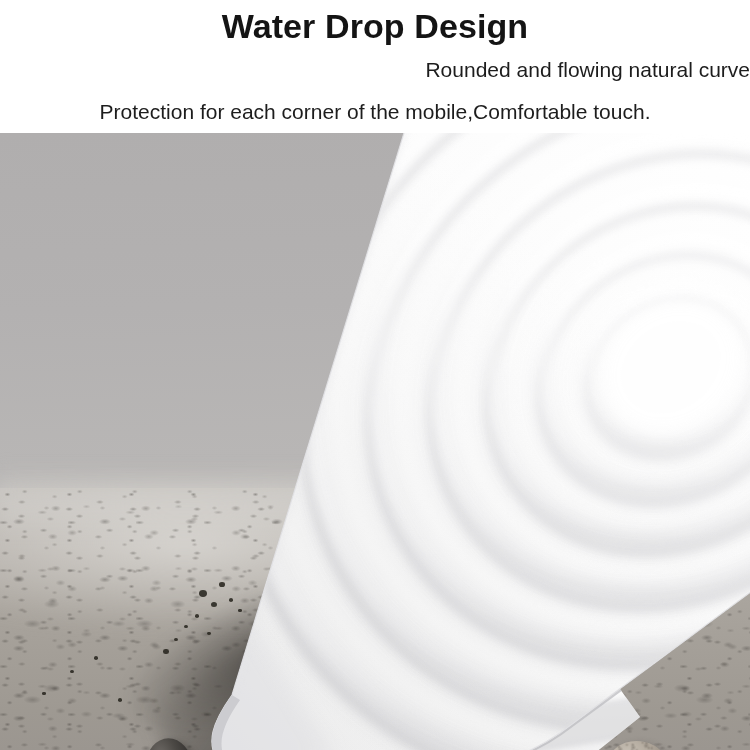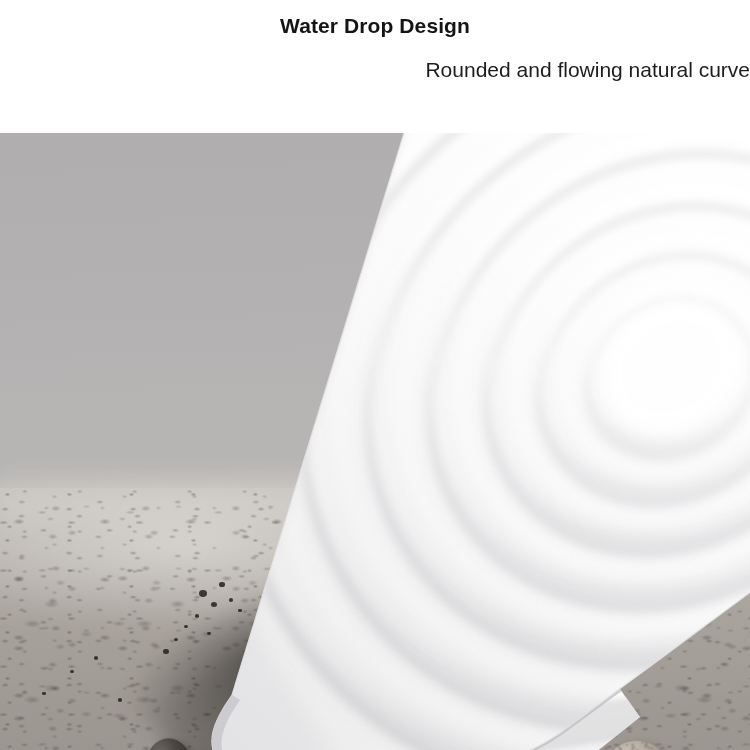--- a/index.html
+++ b/index.html
@@ -15,21 +15,21 @@
 
   
   #header{
     position:absolute;left:0;top:0;width:750px;height:133px;
     background:#ffffff;
     z-index:60;
   }
   #title{
     position:absolute;left:0;top:10px;width:750px;
     text-align:center;
-    font-size:21px;font-weight:bold;color:#141414;
+    font-size:34px;font-weight:bold;color:#141414;
     letter-spacing:0.1px;
     line-height:32px;
     white-space:nowrap;
   }
   #subtitle{
     position:absolute;left:0;top:57px;width:750px;
     text-align:right;
     font-size:21px;font-weight:normal;color:#1d1d1d;
     line-height:26px;
     white-space:nowrap;
@@ -193,20 +193,21 @@
   .nointeract{pointer-events:none;}
 </style>
 </head>
 <body>
 
 <div id="page">
 
   <div id="header">
     <div id="title">Water Drop Design</div>
     <div id="subtitle">Rounded and flowing natural curve</div>
+    <div id="tagline">Protection for each corner of the mobile,Comfortable touch.</div>
   </div>
 
   <div id="scene">
 
     <div class="backdrop"></div>
     <div class="ground"></div>
     <div class="horizon"></div>
     <div class="ground-bloom"></div>
     <div class="gravel"></div>
     <div class="gravel2"></div>

